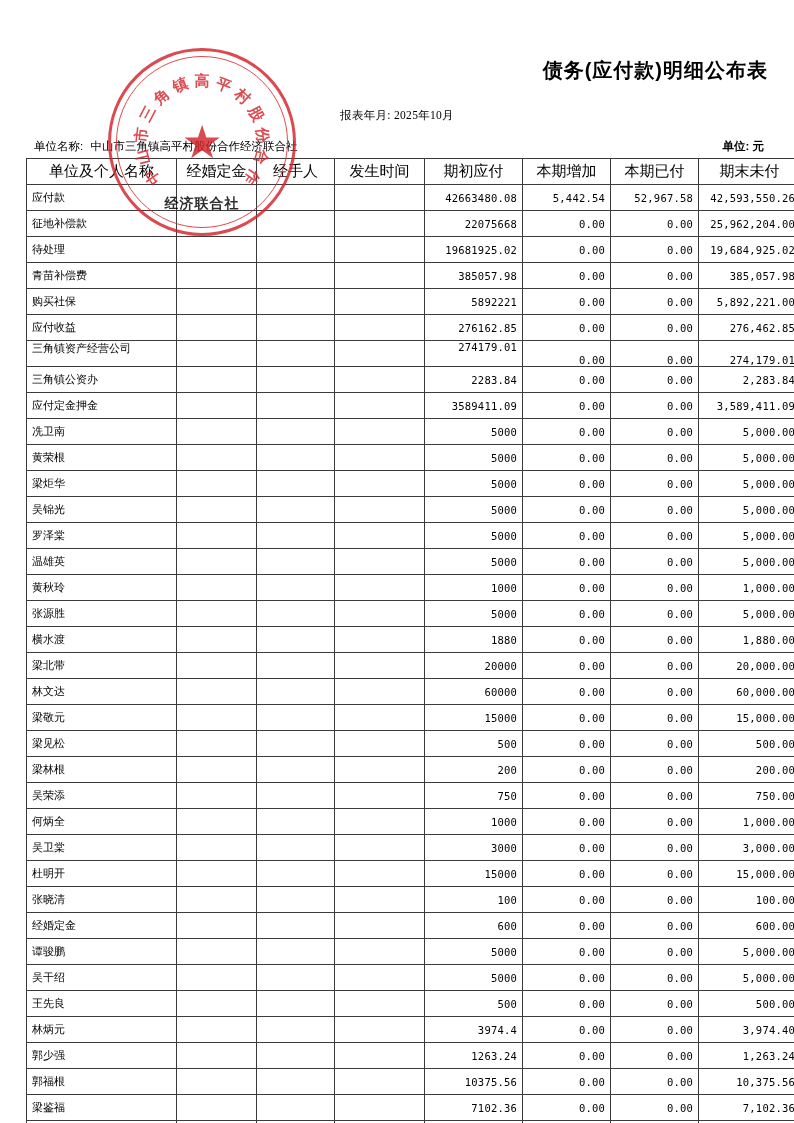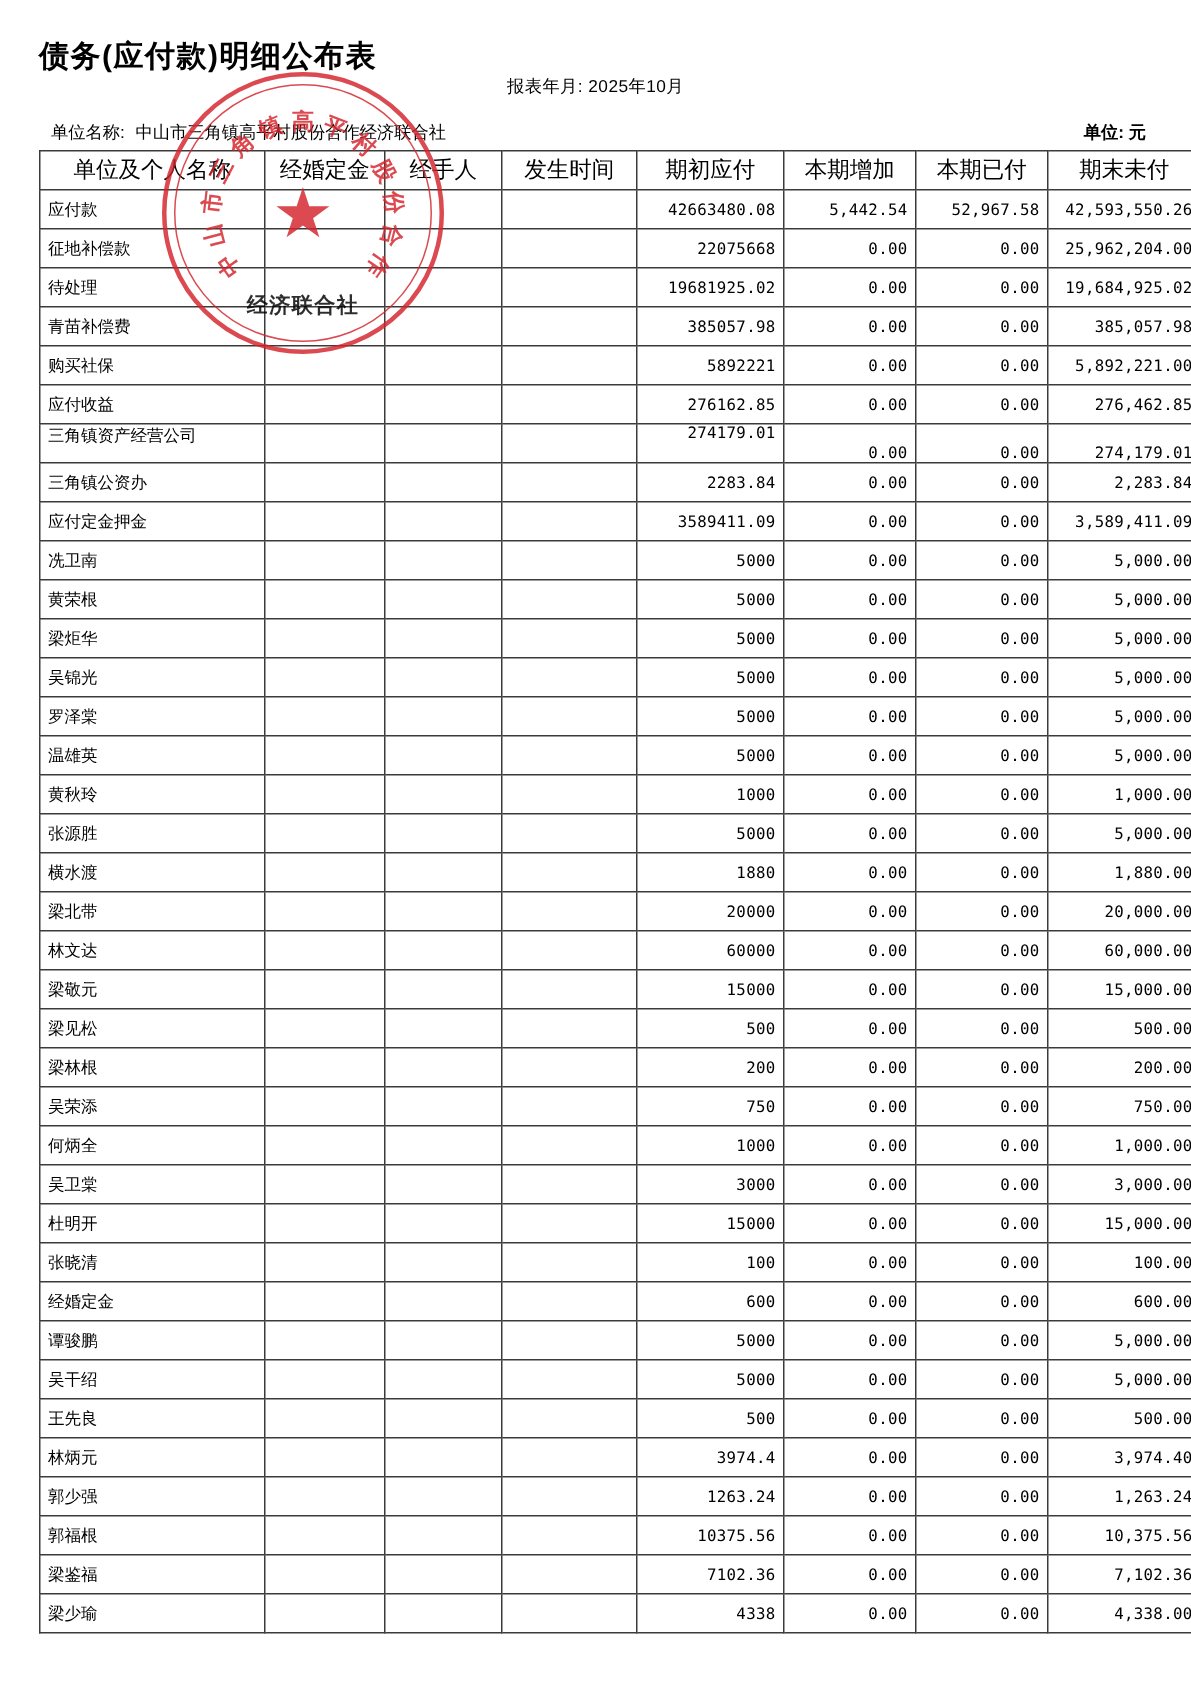--- a/index.html
+++ b/index.html
@@ -16,32 +16,33 @@
     overflow: hidden;
   }
   .page {
     position: relative;
     width: 794px;
     height: 1123px;
     box-sizing: border-box;
     padding: 0 26px;
   }
   .doc-title {
-    text-align: left;
+    text-align: right;
     font-size: 20px;
     font-weight: bold;
     letter-spacing: 1px;
-    padding-top: 26px;
+    padding-top: 58px;
     line-height: 1.2;
   }
   .doc-subtitle {
     text-align: center;
     font-size: 11.5px;
-    margin-top: 0;
+    margin-top: 26px;
     letter-spacing: 0.3px;
+    font-family: Liberation Serif, serif;
   }
   .meta-row {
     display: flex;
     justify-content: space-between;
     align-items: flex-end;
     font-size: 11.5px;
     margin-top: 16px;
     padding: 0 4px 4px 8px;
   }
   .meta-left {

